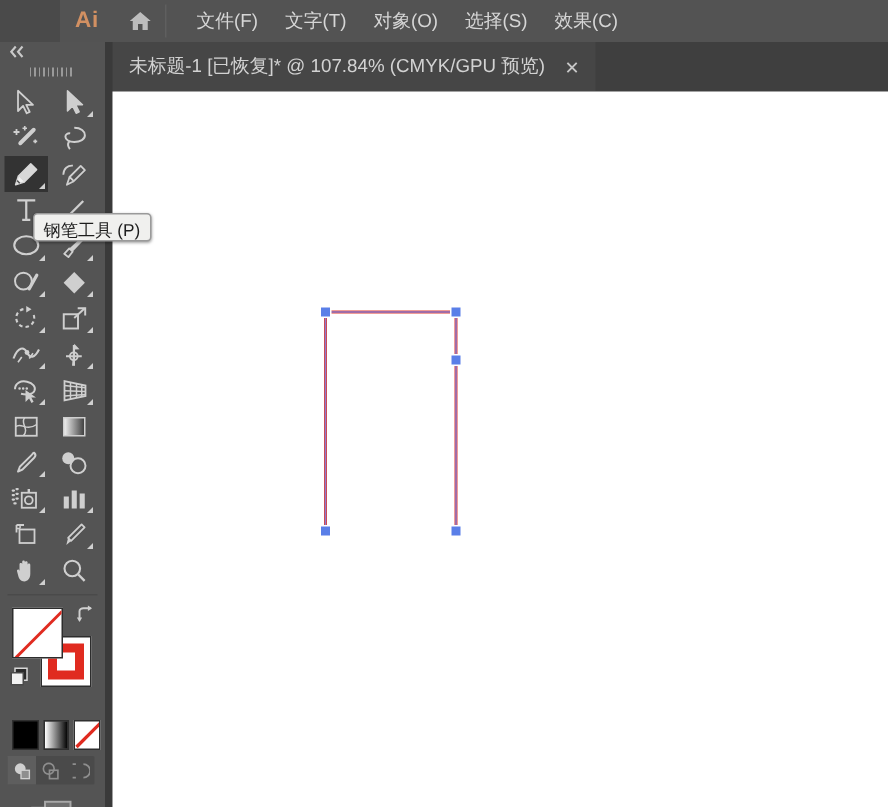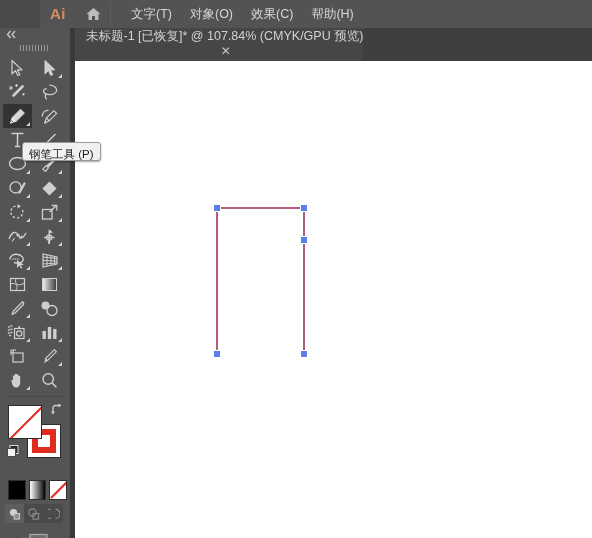--- a/index.html
+++ b/index.html
@@ -77,21 +77,20 @@
   }
   .doctab {
     position: absolute;
     left: 0; top: 0;
     height: 33px;
     background: #464646;
     display: flex;
     align-items: center;
     padding: 0 0 0 11px;
     box-sizing: border-box;
-    flex-direction: column;
   }
   .doctab-title {
     color: #d2d2d2;
     font-size: 12.5px;
     white-space: nowrap;
   }
   .doctab-close {
     color: #c8c8c8;
     font-size: 12px;
     margin: 0 11px 0 13px;
@@ -289,24 +288,25 @@
 
   <div class="menubar">
     <div class="ai-logo">Ai</div>
     <div class="home-btn">
       <svg width="17" height="16" viewBox="0 0 17 16" aria-hidden="true">
         <path d="M8.5 2 L15.5 8 L13.5 8 L13.5 14 L10 14 L10 10 L7 10 L7 14 L3.5 14 L3.5 8 L1.5 8 Z" fill="#bdbdbd"></path>
       </svg>
     </div>
     <div class="menubar-sep"></div>
     <div class="menu-items">
+      <div class="menu-item">文件(F)</div>
       <div class="menu-item">文字(T)</div>
       <div class="menu-item">对象(O)</div>
+      <div class="menu-item">选择(S)</div>
       <div class="menu-item">效果(C)</div>
-      <div class="menu-item">帮助(H)</div>
     </div>
   </div>
 
   <div class="tabbar">
     <div class="doctab">
       <span class="doctab-title">未标题-1 [已恢复]* @ 107.84% (CMYK/GPU 预览)</span>
       <span class="doctab-close">✕</span>
     </div>
   </div>
 

